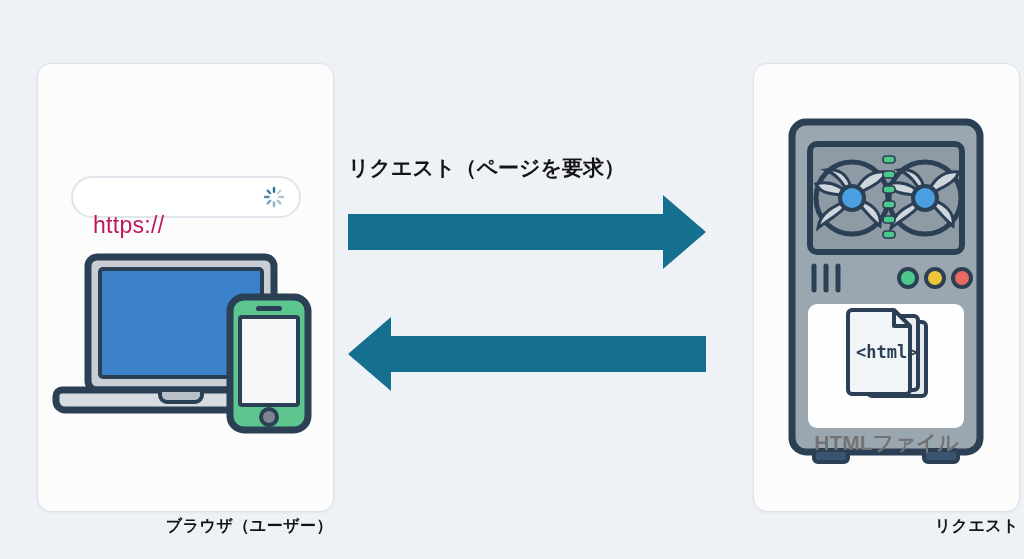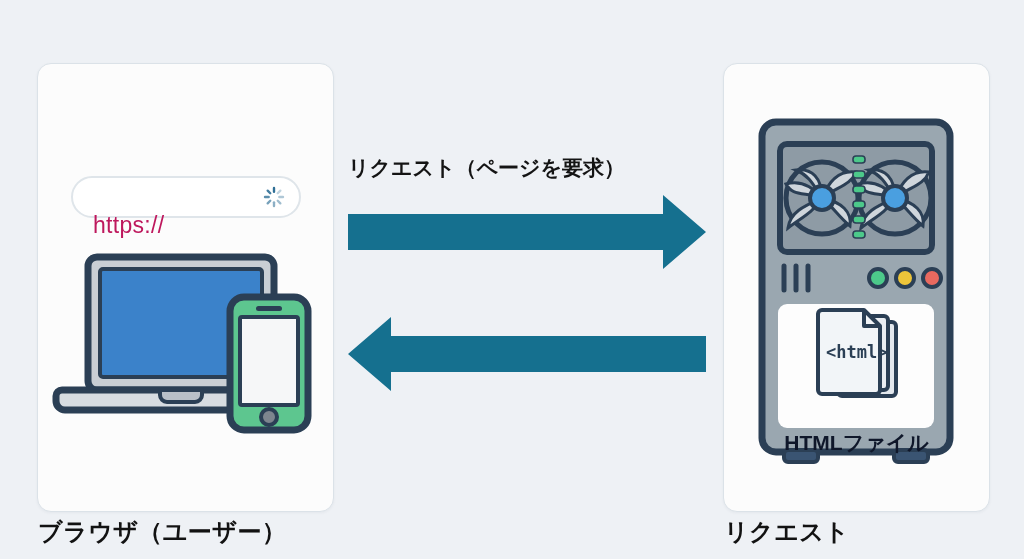--- a/index.html
+++ b/index.html
@@ -21,27 +21,27 @@
 
   
   .card {
     position: absolute;
     background: #fcfcfc;
     border: 1px solid #dbe2e8;
     border-radius: 14px;
     box-shadow: 0 1px 3px rgba(40,60,80,.05);
   }
   #browser-card { left: 37px;  top: 63px; width: 295px; height: 447px; }
-  #server-card  { left: 723px; top: 63px; width: 265px; height: 447px; }
+  #server-card  { left: 753px; top: 63px; width: 265px; height: 447px; }
 
   .card-caption {
     position: absolute;
     left: 0; right: 0;
-    text-align: left;
-    font-size: 24px;
+    text-align: right;
+    font-size: 16px;
     font-weight: bold;
     color: #121212;
     letter-spacing: .5px;
     white-space: nowrap;
   }
   #browser-caption { top: 452px; }
   #server-caption  { top: 452px; }
 
   
   .addressbar {
@@ -217,21 +217,21 @@
         <text x="70" y="240" font-family="'DejaVu Sans Mono','Liberation Mono',monospace" font-size="17" font-weight="bold" fill="#2b3f55">&lt;html&gt;</text>
       </g>
 
       <g fill="#3a5472" stroke="#2b3f55" stroke-width="4">
         <rect x="28" y="332" width="34" height="12" rx="4"></rect>
         <rect x="138" y="332" width="34" height="12" rx="4"></rect>
       </g>
     </svg>
 
     <div style="position:absolute; left:0; right:0; top:365px; text-align:center;
-                font-size:21px; font-weight:bold; color:#0f172a;">HTMLファイル</div>
+                font-size:21px; font-weight:bold; color:#737373;">HTMLファイル</div>
 
     <div class="card-caption" id="server-caption">リクエスト</div>
   </div>
 
   <svg class="arrow-layer" viewBox="0 0 1024 559">
 
     <path d="M348 214 H663 V195 L706 232 L663 269 V250 H348 Z" fill="#15708f"></path>
 
     <path d="M706 336 H391 V317 L348 354 L391 391 V372 H706 Z" fill="#15708f"></path>
   </svg>

